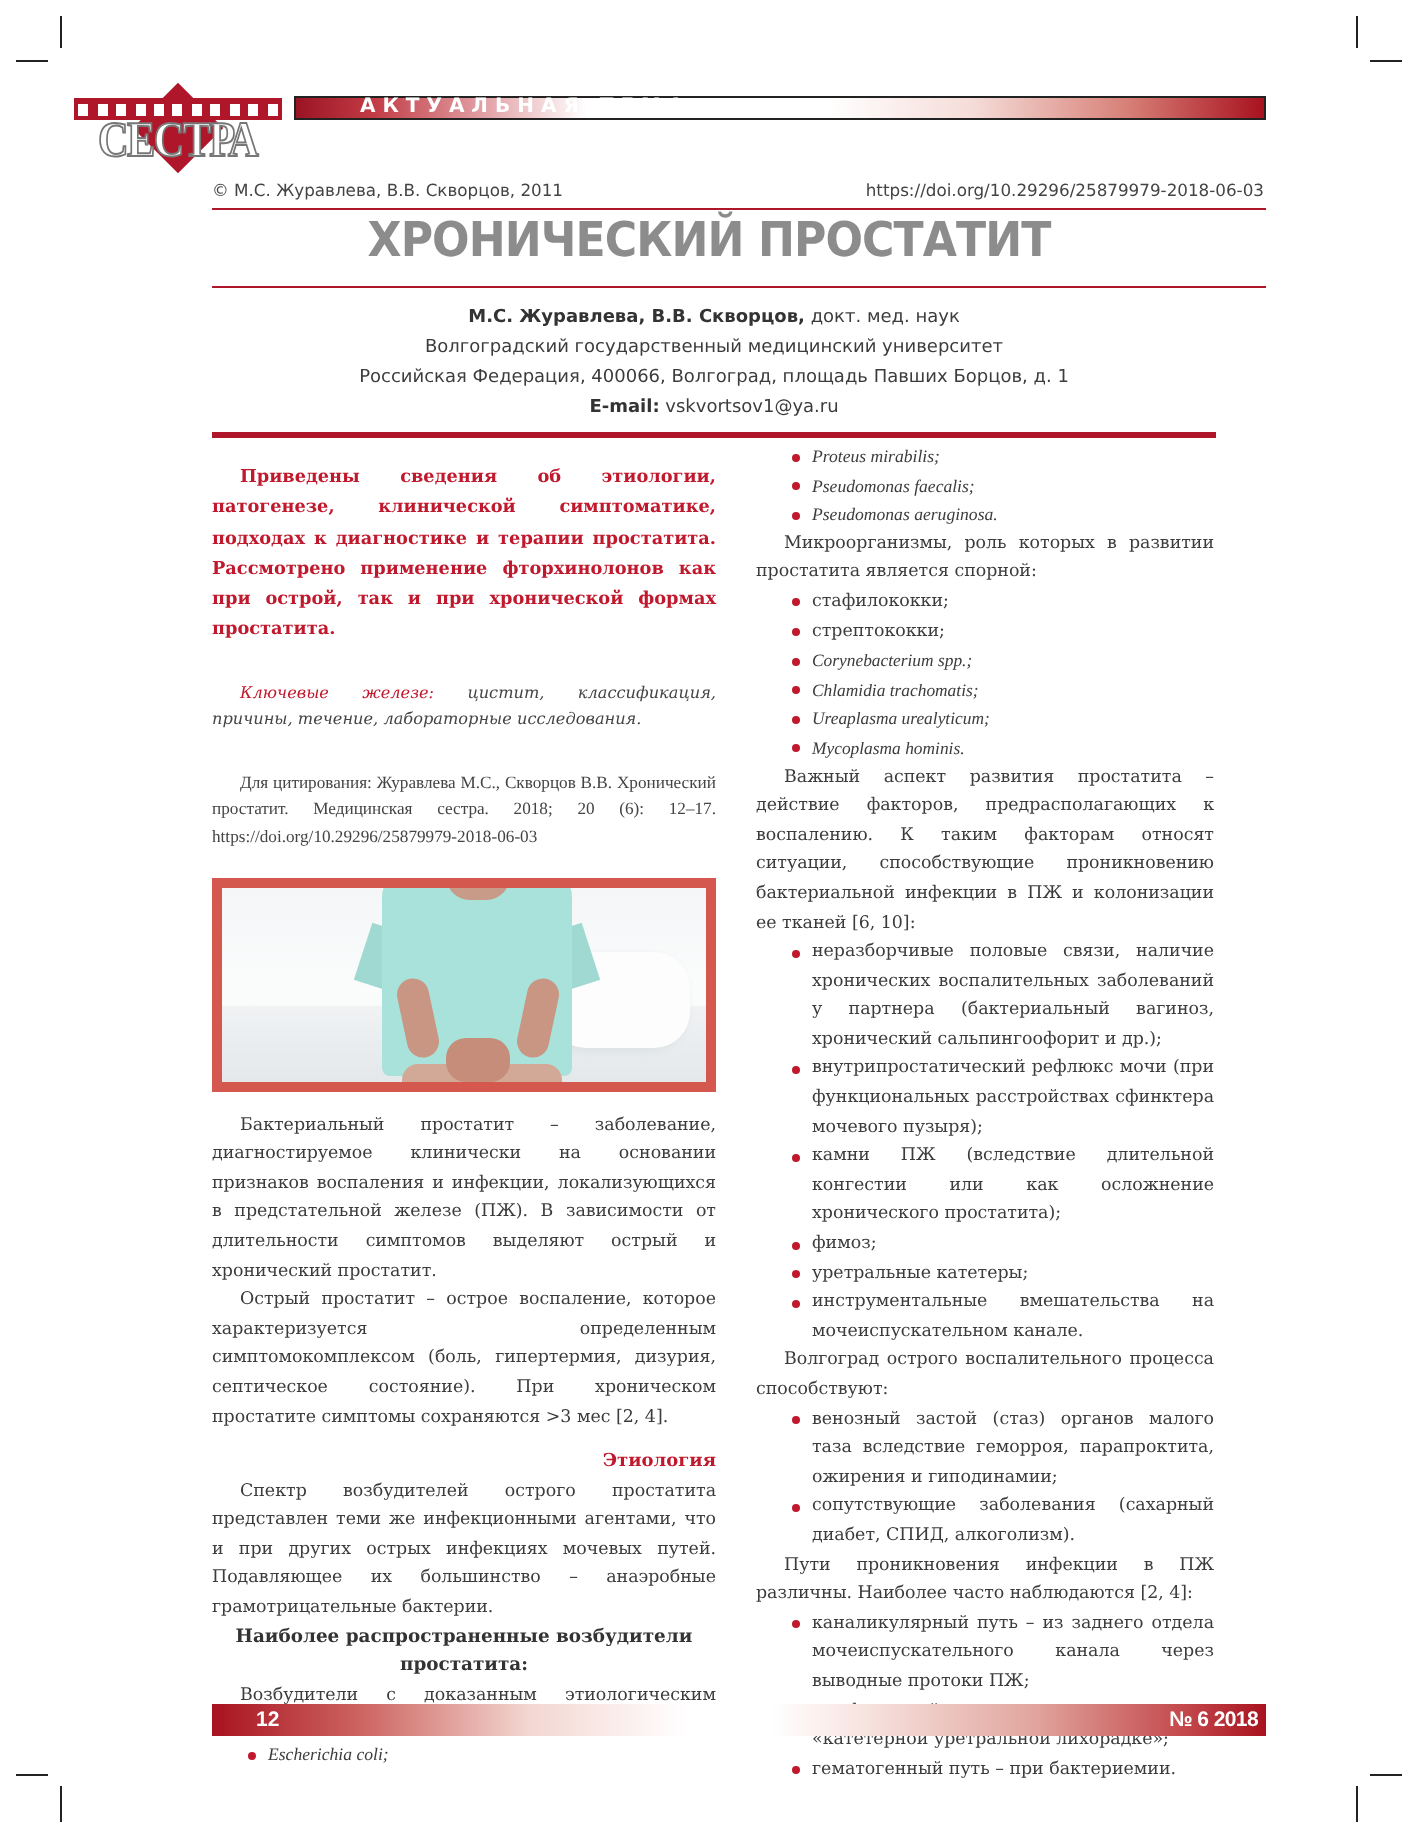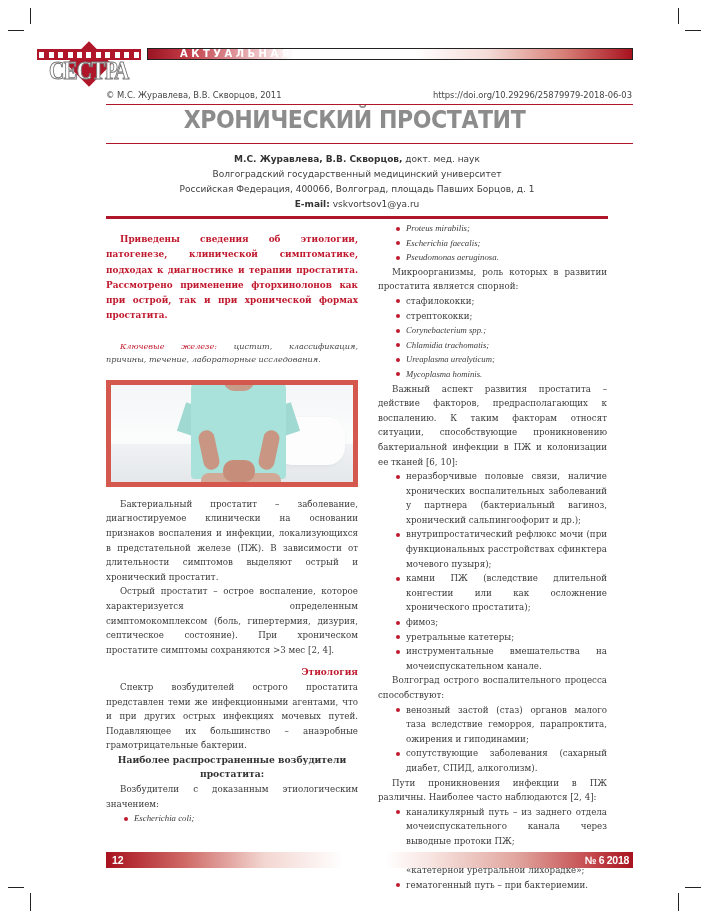--- a/index.html
+++ b/index.html
@@ -50,21 +50,21 @@
   .sub-head { font-weight:bold; text-align:center; margin:0; color:#333; font-size:9.2px; line-height:14.6px; }
 
   ul.bul { list-style:none; margin:0; padding:0 0 0 18px; }
   ul.bul li { position:relative; padding-left:10px; text-align:justify; }
   ul.bul li::before { content:""; position:absolute; left:0; top:5.5px; width:4px; height:4px; border-radius:50%; background:#c0182d; }
   ul.it li { font-style:italic; font-family:"Liberation Serif", serif; font-size:8.8px; }
 
   
   .footer-bar { position:absolute; left:106px; top:852px; width:527px; height:16px;
      background:linear-gradient(90deg,#a8121f 0%,#cf6a66 15%,#f3d6d1 30%,#fff 45%,#fff 53%,#f7e3df 62%,#e1a59e 78%,#c44a4d 92%,#a8121f 100%); }
-  .page-num { position:absolute; left:112px; top:852px; font-family:"Liberation Sans", sans-serif; font-weight:bold; font-size:10.5px; color:#fff; line-height:16px; }
+  .page-num { position:absolute; left:128px; top:852px; font-family:"Liberation Sans", sans-serif; font-weight:bold; font-size:10.5px; color:#fff; line-height:16px; }
   .issue { position:absolute; right:80px; top:852px; font-family:"Liberation Sans", sans-serif; font-weight:bold; font-size:10.5px; color:#fff; line-height:16px; letter-spacing:-0.3px; }
 </style>
 </head>
 <body>
 
 <div class="crop" style="left:30px;top:8px;width:1px;height:16px;"></div>
 <div class="crop" style="left:8px;top:30px;width:16px;height:1px;"></div>
 <div class="crop" style="left:678px;top:8px;width:1px;height:16px;"></div>
 <div class="crop" style="left:685px;top:30px;width:16px;height:1px;"></div>
 <div class="crop" style="left:8px;top:887px;width:16px;height:1px;"></div>
@@ -104,20 +104,21 @@
   <div>Волгоградский государственный медицинский университет</div>
   <div>Российская Федерация, 400066, Волгоград, площадь Павших Борцов, д. 1</div>
   <div><b>E-mail:</b><span> vskvortsov1@ya.ru</span></div>
 </div>
 
 <div class="rule" style="left:106px;top:216px;width:502px;height:3px;"></div>
 
 <div class="col col-left">
   <p class="abstract">Приведены сведения об этиологии, патогенезе, клинической симптоматике, подходах к диагностике и терапии простатита. Рассмотрено применение фторхинолонов как при острой, так и при хронической формах простатита.</p>
   <p class="kw"><span class="lbl">Ключевые железе:</span><span> цистит, классификация, причины, течение, лабораторные исследования.</span></p>
+  <p class="cite">Для цитирования: Журавлева М.С., Скворцов В.В. Хронический простатит. Медицинская сестра. 2018; 20 (6): 12–17. https://doi.org/10.29296/25879979-2018-06-03</p>
 
   <div class="photo">
     <div class="bed"></div>
     <div class="pillow"></div>
     <div class="sleeve-l"></div>
     <div class="sleeve-r"></div>
     <div class="gown"></div>
     <div class="neck"></div>
     <div class="arm-l"></div>
     <div class="arm-r"></div>
@@ -132,21 +133,21 @@
   <p class="sub-head">Наиболее распространенные возбудители простатита:</p>
   <p class="p">Возбудители с доказанным этиологическим значением:</p>
   <ul class="bul it">
     <li>Escherichia coli;</li>
   </ul>
 </div>
 
 <div class="col col-right">
   <ul class="bul it">
     <li>Proteus mirabilis;</li>
-    <li>Escherichia faecalis;</li>
+    <li>Pseudomonas faecalis;</li>
     <li>Pseudomonas aeruginosa.</li>
   </ul>
   <p class="p">Микроорганизмы, роль которых в развитии простатита является спорной:</p>
   <ul class="bul">
     <li>стафилококки;</li>
     <li>стрептококки;</li>
     <li style="font-style:italic;font-family:'Liberation Serif',serif;">Corynebacterium spp.;</li>
     <li style="font-style:italic;font-family:'Liberation Serif',serif;">Chlamidia trachomatis;</li>
     <li style="font-style:italic;font-family:'Liberation Serif',serif;">Ureaplasma urealyticum;</li>
     <li style="font-style:italic;font-family:'Liberation Serif',serif;">Mycoplasma hominis.</li>

